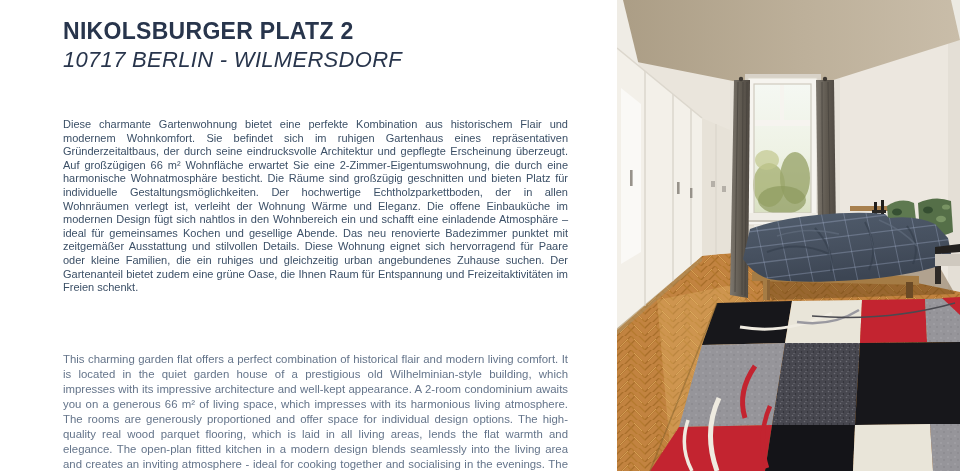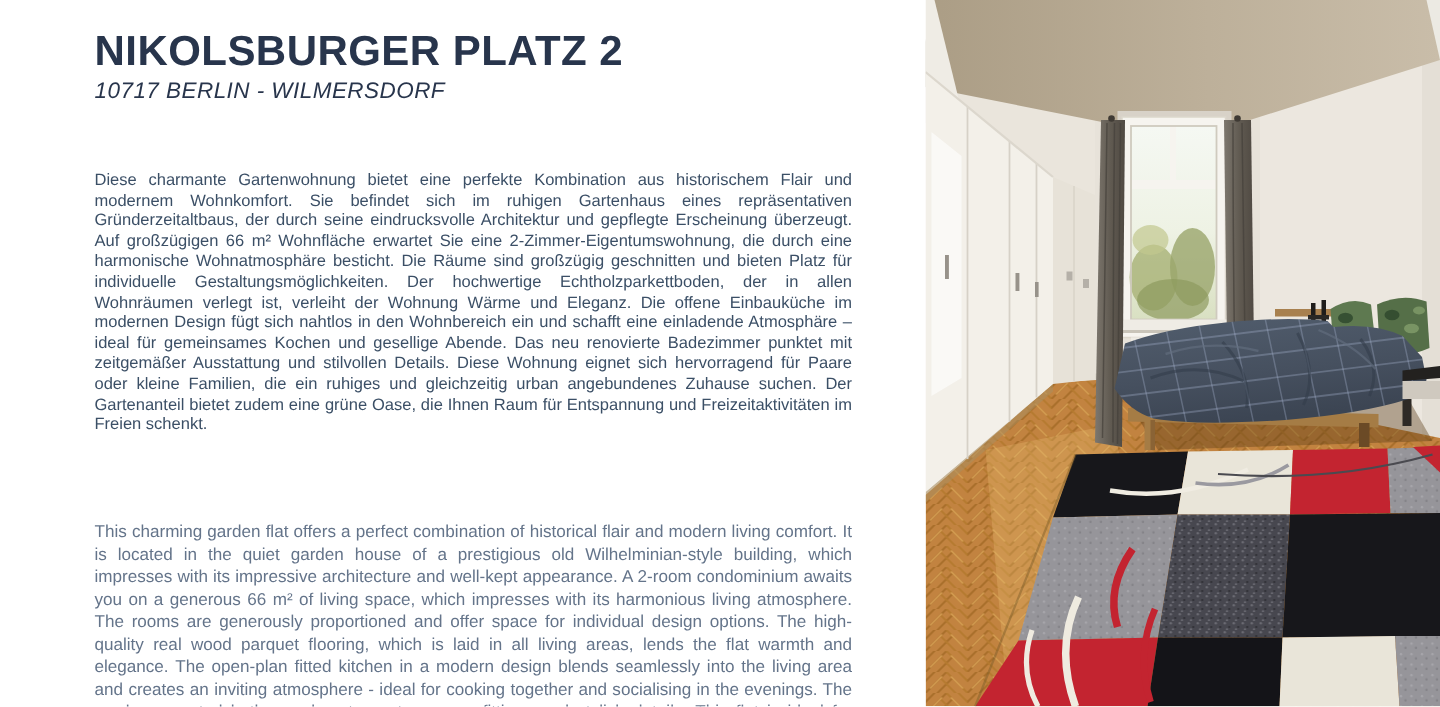--- a/index.html
+++ b/index.html
@@ -1,22 +1,22 @@
 <!DOCTYPE html>
 <html style="--title_text: #28354c; --german_text: #3b4f66; --english_text: #64748a; --page_background: #ffffff;"><head>
 <meta charset="utf-8">
 <style>
   html,body{margin:0;padding:0;background:#fff;}
   body{width:960px;height:471px;position:relative;overflow:hidden;
        font-family:"Liberation Sans","DejaVu Sans",sans-serif;}
   .page{position:absolute;inset:0;background:var(--page_background,#fff);}
   .text-pane{position:absolute;left:63px;top:0;width:505px;}
-  .title{margin:18px 0 0;font-size:28px;font-weight:700;letter-spacing:.3px;
+  .title{margin:18px 0 0;font-size:23px;font-weight:700;letter-spacing:.3px;
          color:var(--title_text,#28354c);}
-  .subtitle{margin:2px 0 0;font-size:15px;font-weight:400;font-style:italic;
+  .subtitle{margin:2px 0 0;font-size:22px;font-weight:400;font-style:italic;
             letter-spacing:.3px;color:var(--title_text,#2c3a52);}
   .para{text-align:justify;hyphens:none;}
   .de{margin:45px 0 0;font-size:11px;line-height:13.6px;font-weight:400;
       color:var(--german_text,#3b4f66);}
   .en{margin:57px 0 0;font-size:11.4px;line-height:15px;font-weight:400;
       color:var(--english_text,#64748a);}
   .photo{position:absolute;left:617px;top:0;width:343px;height:471px;overflow:hidden;}
   .photo svg{display:block;}
 </style>
 </head>

